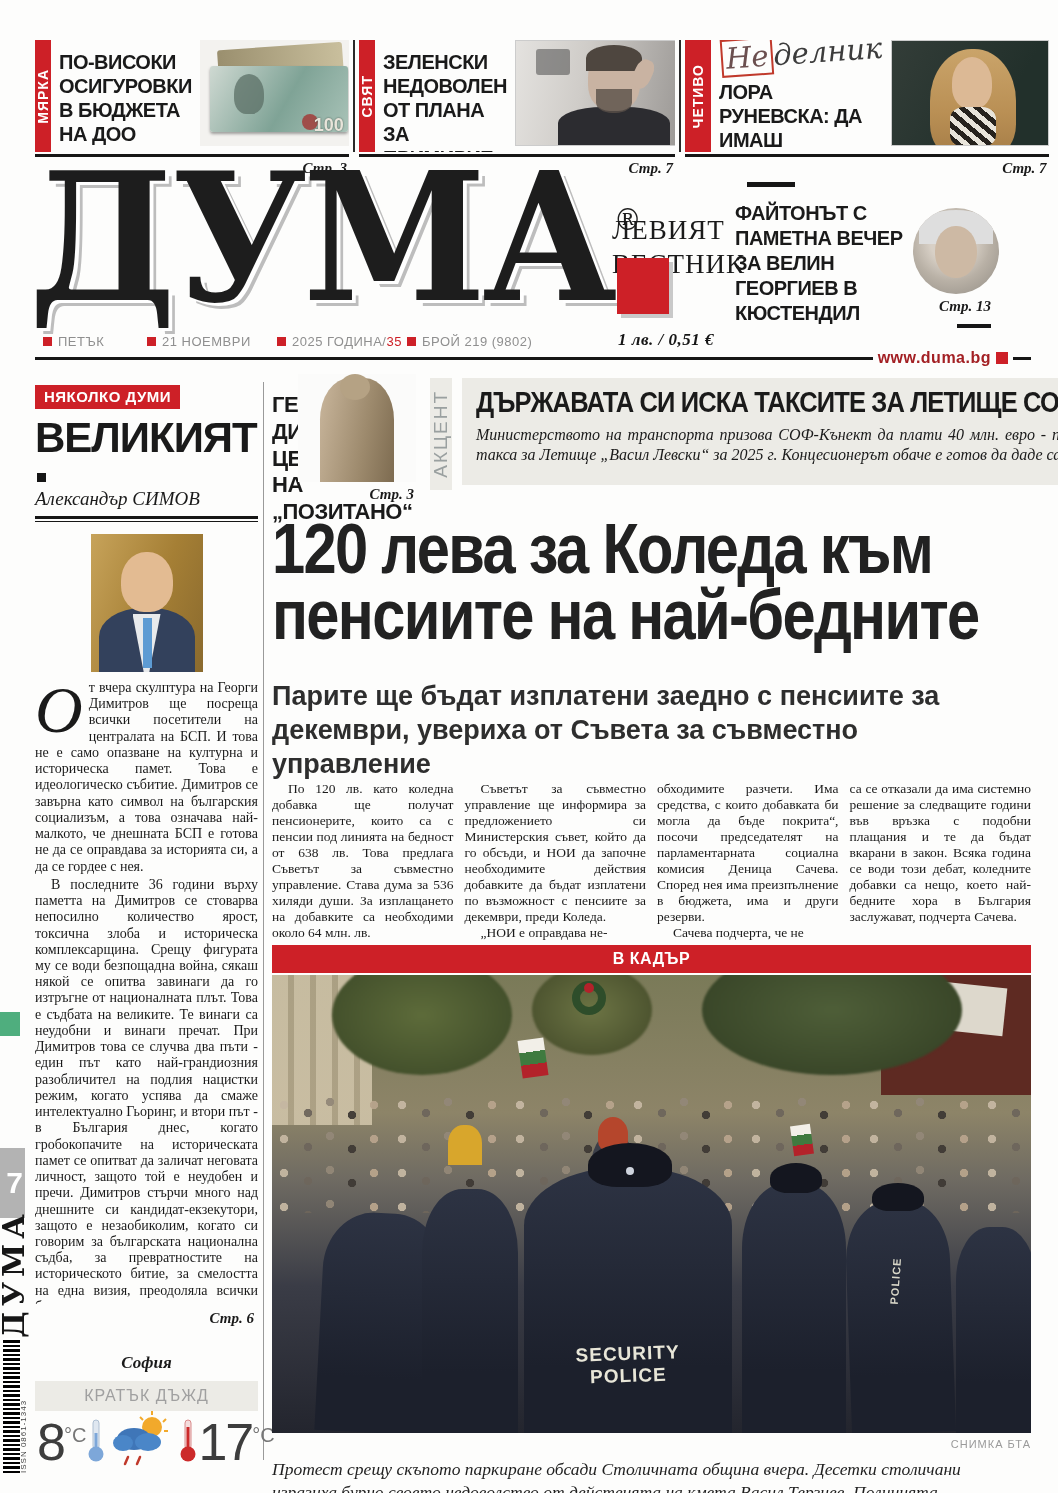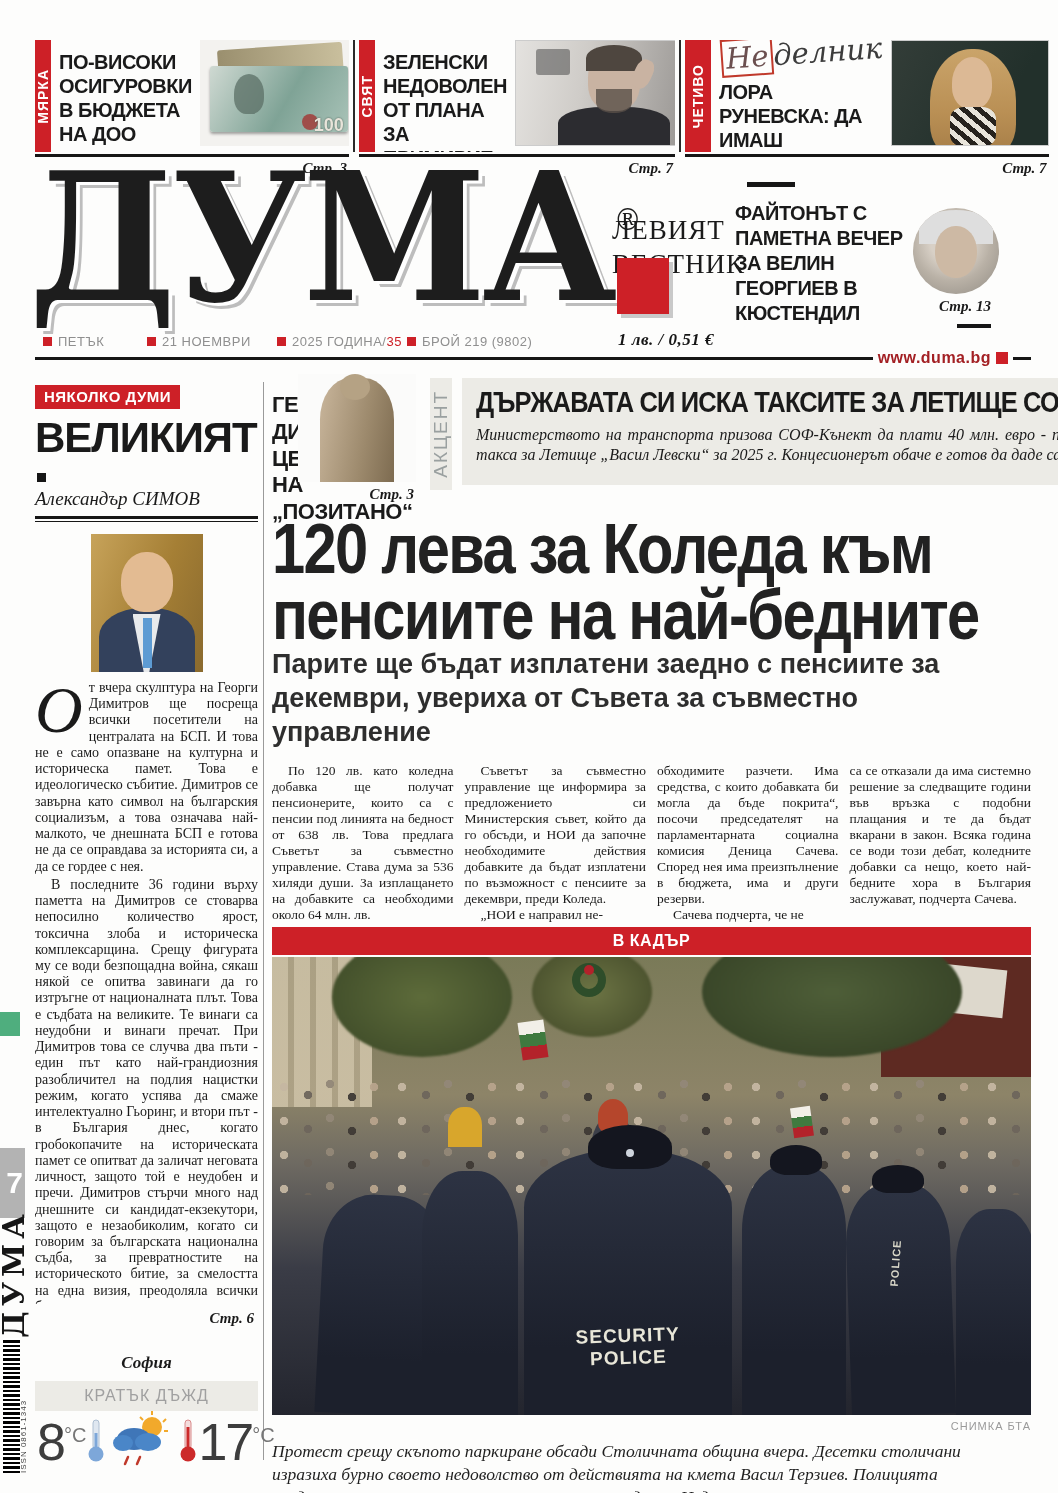--- a/index.html
+++ b/index.html
@@ -144,22 +144,22 @@
   .airport { flex:1; display:flex; flex-direction:column; }
   .airport-box { background:#ecebe6; padding:8px 14px 10px; height:112px; }
   .airport-title { font-family:"Liberation Sans",sans-serif; font-weight:bold; font-size:29px; letter-spacing:-1px;
     white-space:nowrap; transform:scaleX(0.88); transform-origin:0 0; }
   .airport-text { font-style:italic; font-size:16px; line-height:1.22; margin-top:6px; text-align:justify; }
   .airport .pgref { margin-top:4px; padding-right:2px; }
 
   .headline { margin-top:10px; font-family:"Liberation Sans",sans-serif; font-weight:bold; font-size:71px;
     line-height:0.93; letter-spacing:-2px; color:#222; }
   .headline div { transform:scaleX(0.84); transform-origin:0 0; white-space:nowrap; }
-  .subhead { margin-top:0; font-family:"Liberation Sans",sans-serif; font-size:27px; line-height:1.25; color:#2e2e2e; width:720px; }
-  .story-cols { display:flex; gap:11px; margin-top:14px; height:160px; overflow:hidden;justify-content:flex-end; }
+  .subhead { margin-top:32px; font-family:"Liberation Sans",sans-serif; font-size:27px; line-height:1.25; color:#2e2e2e; width:720px; }
+  .story-cols { display:flex; gap:11px; height:160px; overflow:hidden;justify-content:flex-end; }
   .story-cols .col { flex:1; font-size:13.5px; line-height:1.18; text-align:justify; }
   .story-cols p.ind { text-indent:16px; }
   .red-banner { margin-top:4px; background:#cd2027; color:#fff; text-align:center; font-family:"Liberation Sans",sans-serif;
     font-weight:bold; font-size:16px; letter-spacing:0.5px; padding:5px 0; }
 
   
   .photo { position:relative; margin-top:2px; height:458px; overflow:hidden;
     background:linear-gradient(#7a7a58 0%,#8d8468 30%,#6e6a62 45%,#3a3c46 68%,#23252e 100%); }
   .ph-building { position:absolute; left:0; top:0; width:100px; height:150px;
     background:repeating-linear-gradient(90deg,#cfc3a8 0 16px,#b0a488 16px 22px); opacity:.9; }
@@ -404,21 +404,21 @@
       <div>пенсиите на най-бедните</div>
     </h1>
     <h2 class="subhead">Парите ще бъдат изплатени заедно с пенсиите за декември, увериха от Съвета за съвместно управление</h2>
 
     <div class="story-cols">
       <div class="col">
         <p class="ind">По 120 лв. като коледна добавка ще получат пенсионерите, които са с пенсии под линията на бедност от 638 лв. Това предлага Съветът за съвместно управление. Става дума за 536 хиляди души. За изплащането на добавките са необходими около 64 млн. лв.</p>
       </div>
       <div class="col">
         <p class="ind">Съветът за съвместно управление ще информира за предложението си Министерския съвет, който да го обсъди, и НОИ да започне необходимите действия добавките да бъдат изплатени по възможност с пенсиите за декември, преди Коледа.</p>
-        <p class="ind">„НОИ е направил не-</p>
+        <p class="ind">„НОИ е оправдава не-</p>
       </div>
       <div class="col">
         <p>обходимите разчети. Има средства, с които добавката би могла да бъде покрита“, посочи председателят на парламентарната социална комисия Деница Сачева. Според нея има преизпълнение в бюджета, има и други резерви.</p>
         <p class="ind">Сачева подчерта, че не</p>
       </div>
       <div class="col">
         <p>са се отказали да има системно решение за следващите години във връзка с подобни плащания и те да бъдат вкарани в закон. Всяка година се води този дебат, коледните добавки са нещо, което най-бедните хора в България заслужават, подчерта Сачева.</p>
       </div>
     </div>
 

